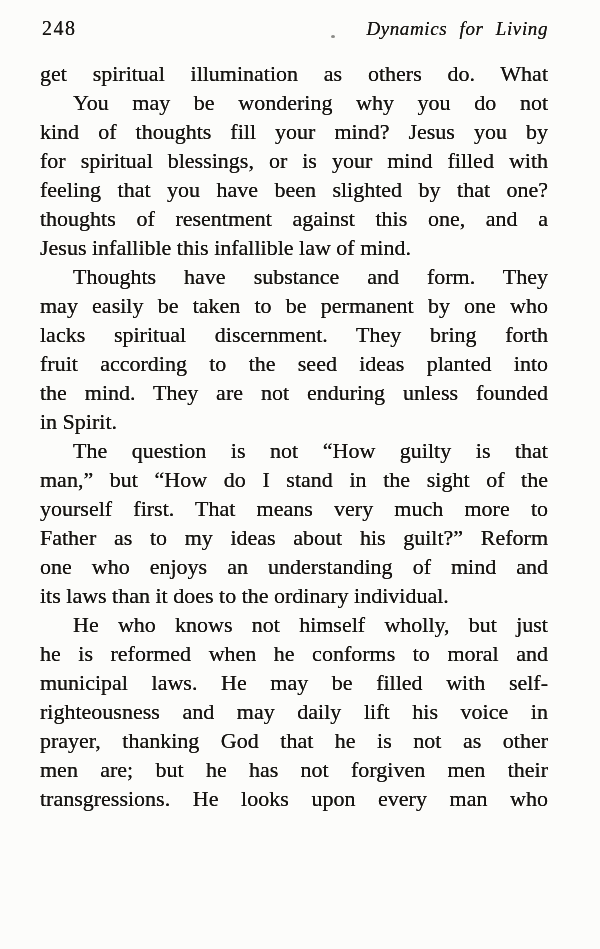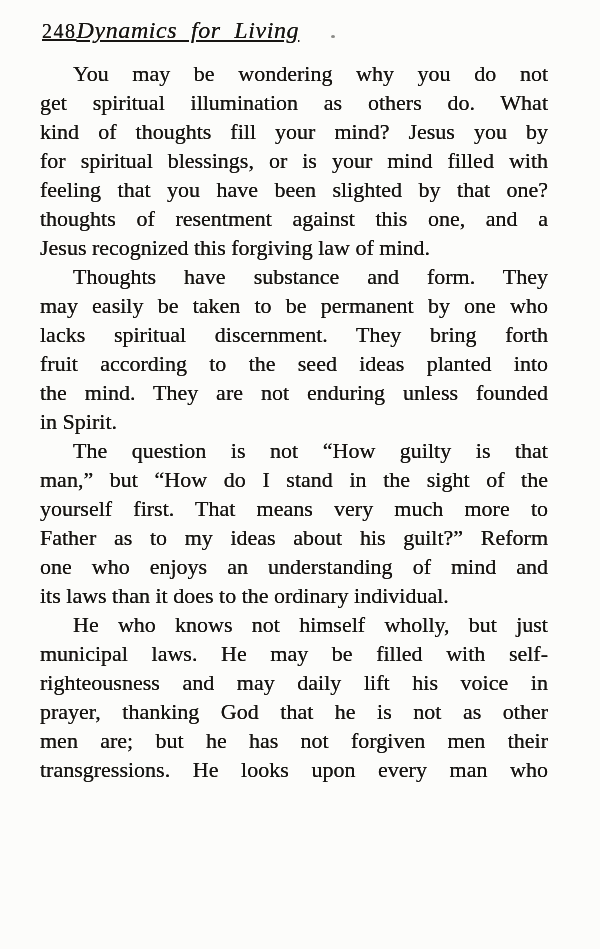--- a/index.html
+++ b/index.html
@@ -16,31 +16,31 @@
     color: #171512;
     font-family: "Liberation Serif", "DejaVu Serif", serif;
     overflow: hidden;
   }
   .running-header {
     position: absolute;
     top: 17px;
     left: 42px;
     right: 52px;
     display: flex;
+    justify-content: space-between;
     align-items: baseline;
-    text-decoration: underline;
   }
   .page-number {
     font-size: 20px;
     letter-spacing: 1.5px;
     text-shadow: 0 0 0.5px #171512;
   }
   .book-title {
     font-style: italic;
-    font-size: 24px;
+    font-size: 19px;
     letter-spacing: 0.6px;
     word-spacing: 7px;
     text-shadow: 0 0 0.5px #171512;
   }
   .scan-speck {
     position: absolute;
     left: 331px;
     top: 35px;
     width: 4px;
     height: 3px;
@@ -74,46 +74,47 @@
 <body>
 
 <div class="page">
   <div class="running-header">
     <span class="page-number">248</span>
     <span class="book-title">Dynamics for Living</span>
   </div>
   <div class="scan-speck"></div>
   <div class="page-body">
       <div class="paragraph">
+        <div class="line just">get spiritual illumination as others do. What</div>
         <div class="line indent just">You may be wondering why you do not</div>
-        <div class="line just">get spiritual illumination as others do. What</div>
         <div class="line just">kind of thoughts fill your mind? Jesus you by</div>
         <div class="line just">for spiritual blessings, or is your mind filled with</div>
         <div class="line just">feeling that you have been slighted by that one?</div>
         <div class="line just">thoughts of resentment against this one, and a</div>
-        <div class="line">Jesus recognized this forgiving law of mind.</div>
+        <div class="line">Jesus infallible this infallible law of mind.</div>
       </div>
       <div class="paragraph">
         <div class="line indent just">Thoughts have substance and form. They</div>
         <div class="line just">may easily be taken to be permanent by one who</div>
         <div class="line just">lacks spiritual discernment. They bring forth</div>
         <div class="line just">fruit according to the seed ideas planted into</div>
         <div class="line just">the mind. They are not enduring unless founded</div>
         <div class="line">in Spirit.</div>
       </div>
       <div class="paragraph">
         <div class="line indent just">The question is not “How guilty is that</div>
         <div class="line just">man,” but “How do I stand in the sight of the</div>
         <div class="line just">yourself first. That means very much more to</div>
         <div class="line just">Father as to my ideas about his guilt?” Reform</div>
         <div class="line just">one who enjoys an understanding of mind and</div>
         <div class="line">its laws than it does to the ordinary individual.</div>
       </div>
       <div class="paragraph">
         <div class="line indent just">He who knows not himself wholly, but just</div>
+        <div class="line just">he is reformed when he conforms to moral and</div>
         <div class="line just">municipal laws. He may be filled with self-</div>
         <div class="line just">righteousness and may daily lift his voice in</div>
         <div class="line just">prayer, thanking God that he is not as other</div>
         <div class="line just">men are; but he has not forgiven men their</div>
         <div class="line just">transgressions. He looks upon every man who</div>
       </div>
     </div>
 </div>
 
 </body></html>

